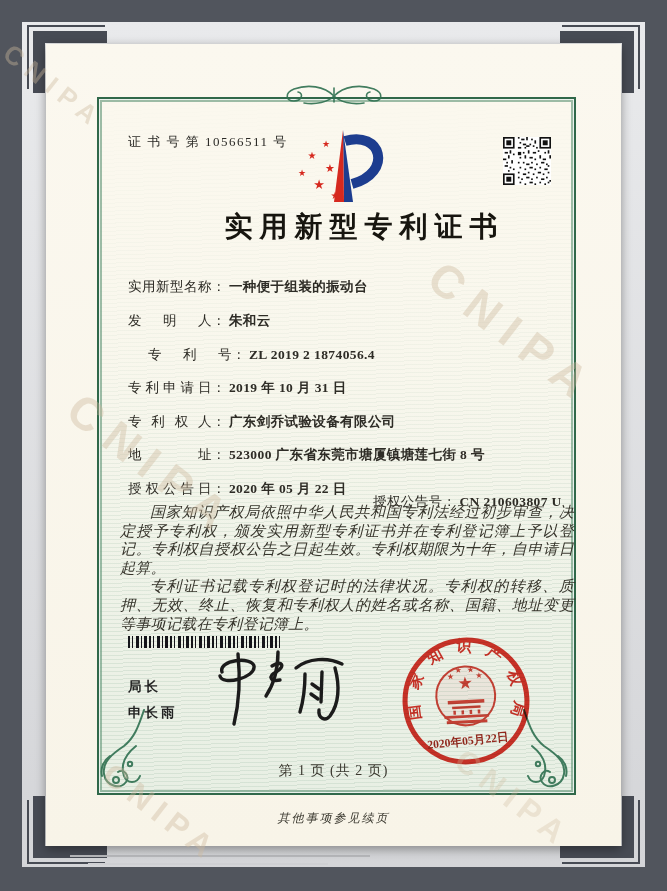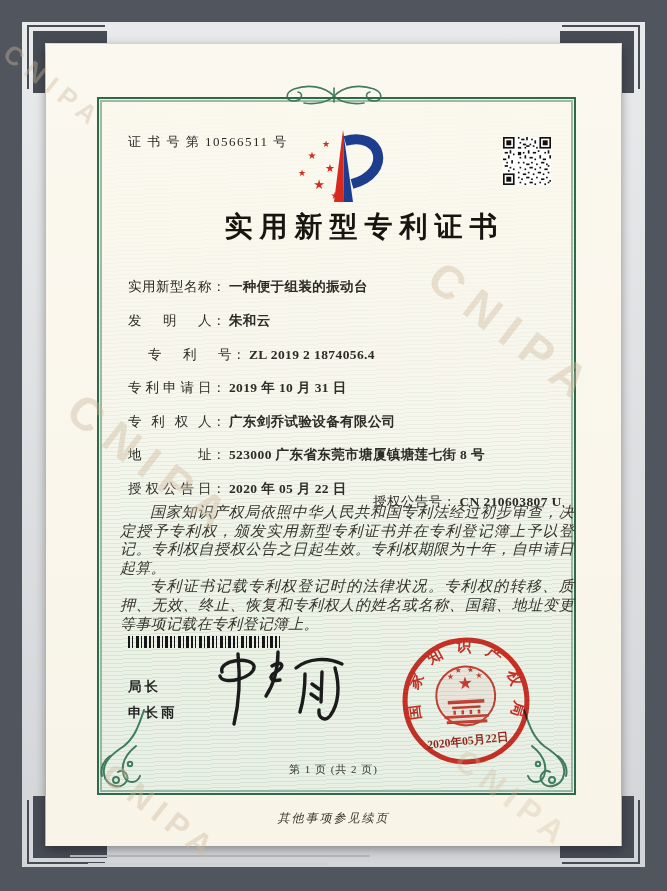--- a/index.html
+++ b/index.html
@@ -46,21 +46,21 @@
   .paras p{margin:0;text-indent:2em;}
 
   .barcode{position:absolute;left:82px;top:592px;width:153px;height:12px;
     background:repeating-linear-gradient(90deg,#15151a 0 2px,transparent 2px 4px,#15151a 4px 5px,transparent 5px 8px,#15151a 8px 11px,transparent 11px 13px,#15151a 13px 14px,transparent 14px 16px,#15151a 16px 19px,transparent 19px 21px);}
 
   .director{position:absolute;left:82px;top:630px;font-family:"Liberation Sans",sans-serif;
             font-size:13.5px;font-weight:600;letter-spacing:3px;color:#222;line-height:26px;}
   .sig{position:absolute;left:162px;top:600px;}
   .seal{position:absolute;left:354px;top:591px;mix-blend-mode:multiply;transform:rotate(-3deg);opacity:.95;}
 
-  .page-note{top:718px;font-size:11px;letter-spacing:1px;color:#3a382f;}
+  .page-note{top:718px;font-size:14px;letter-spacing:1px;color:#3a382f;}
   .cont-note{top:766px;font-size:12px;letter-spacing:2px;color:#3a382f;font-style:italic;}
 
   .orn-top{position:absolute;left:232px;top:37px;}
   .orn-bl{position:absolute;left:44px;top:662px;}
   .orn-br{position:absolute;left:472px;top:662px;transform:scaleX(-1);}
 
   .wm{position:absolute;font-family:"Liberation Sans",sans-serif;font-weight:700;
       color:rgba(205,184,157,.40);transform:rotate(38deg);transform-origin:0 0;
       letter-spacing:8px;pointer-events:none;white-space:nowrap;}
   .wm1{left:-30px;top:-6px;font-size:26px;}

